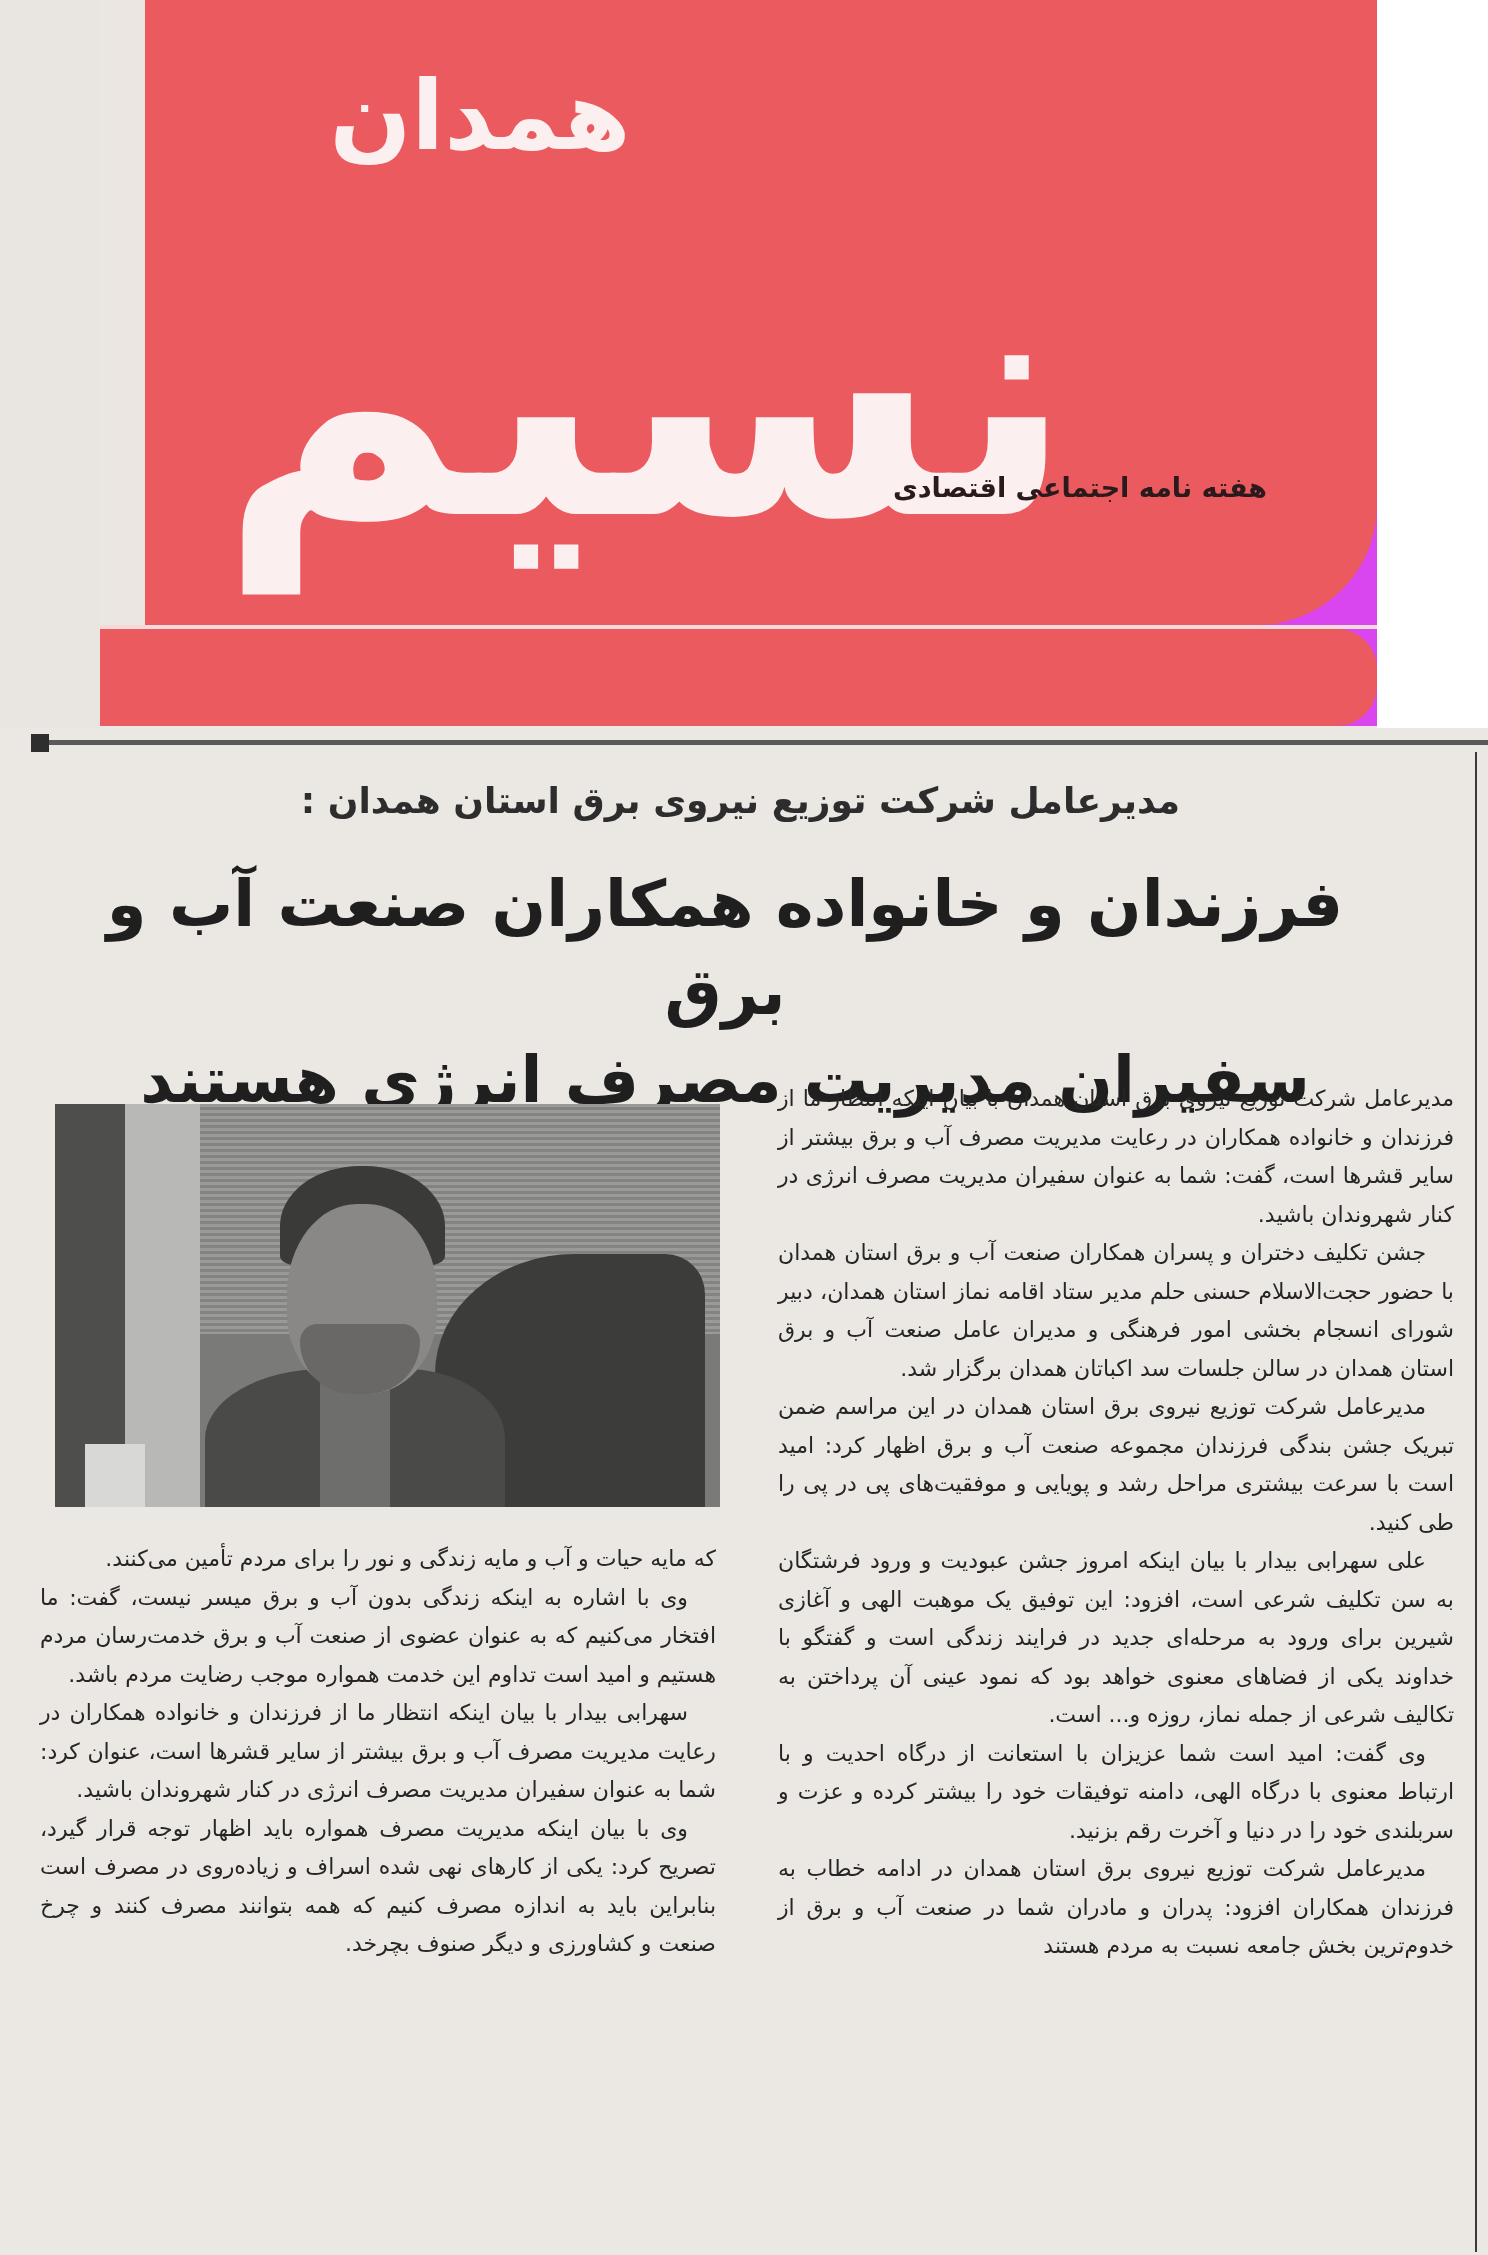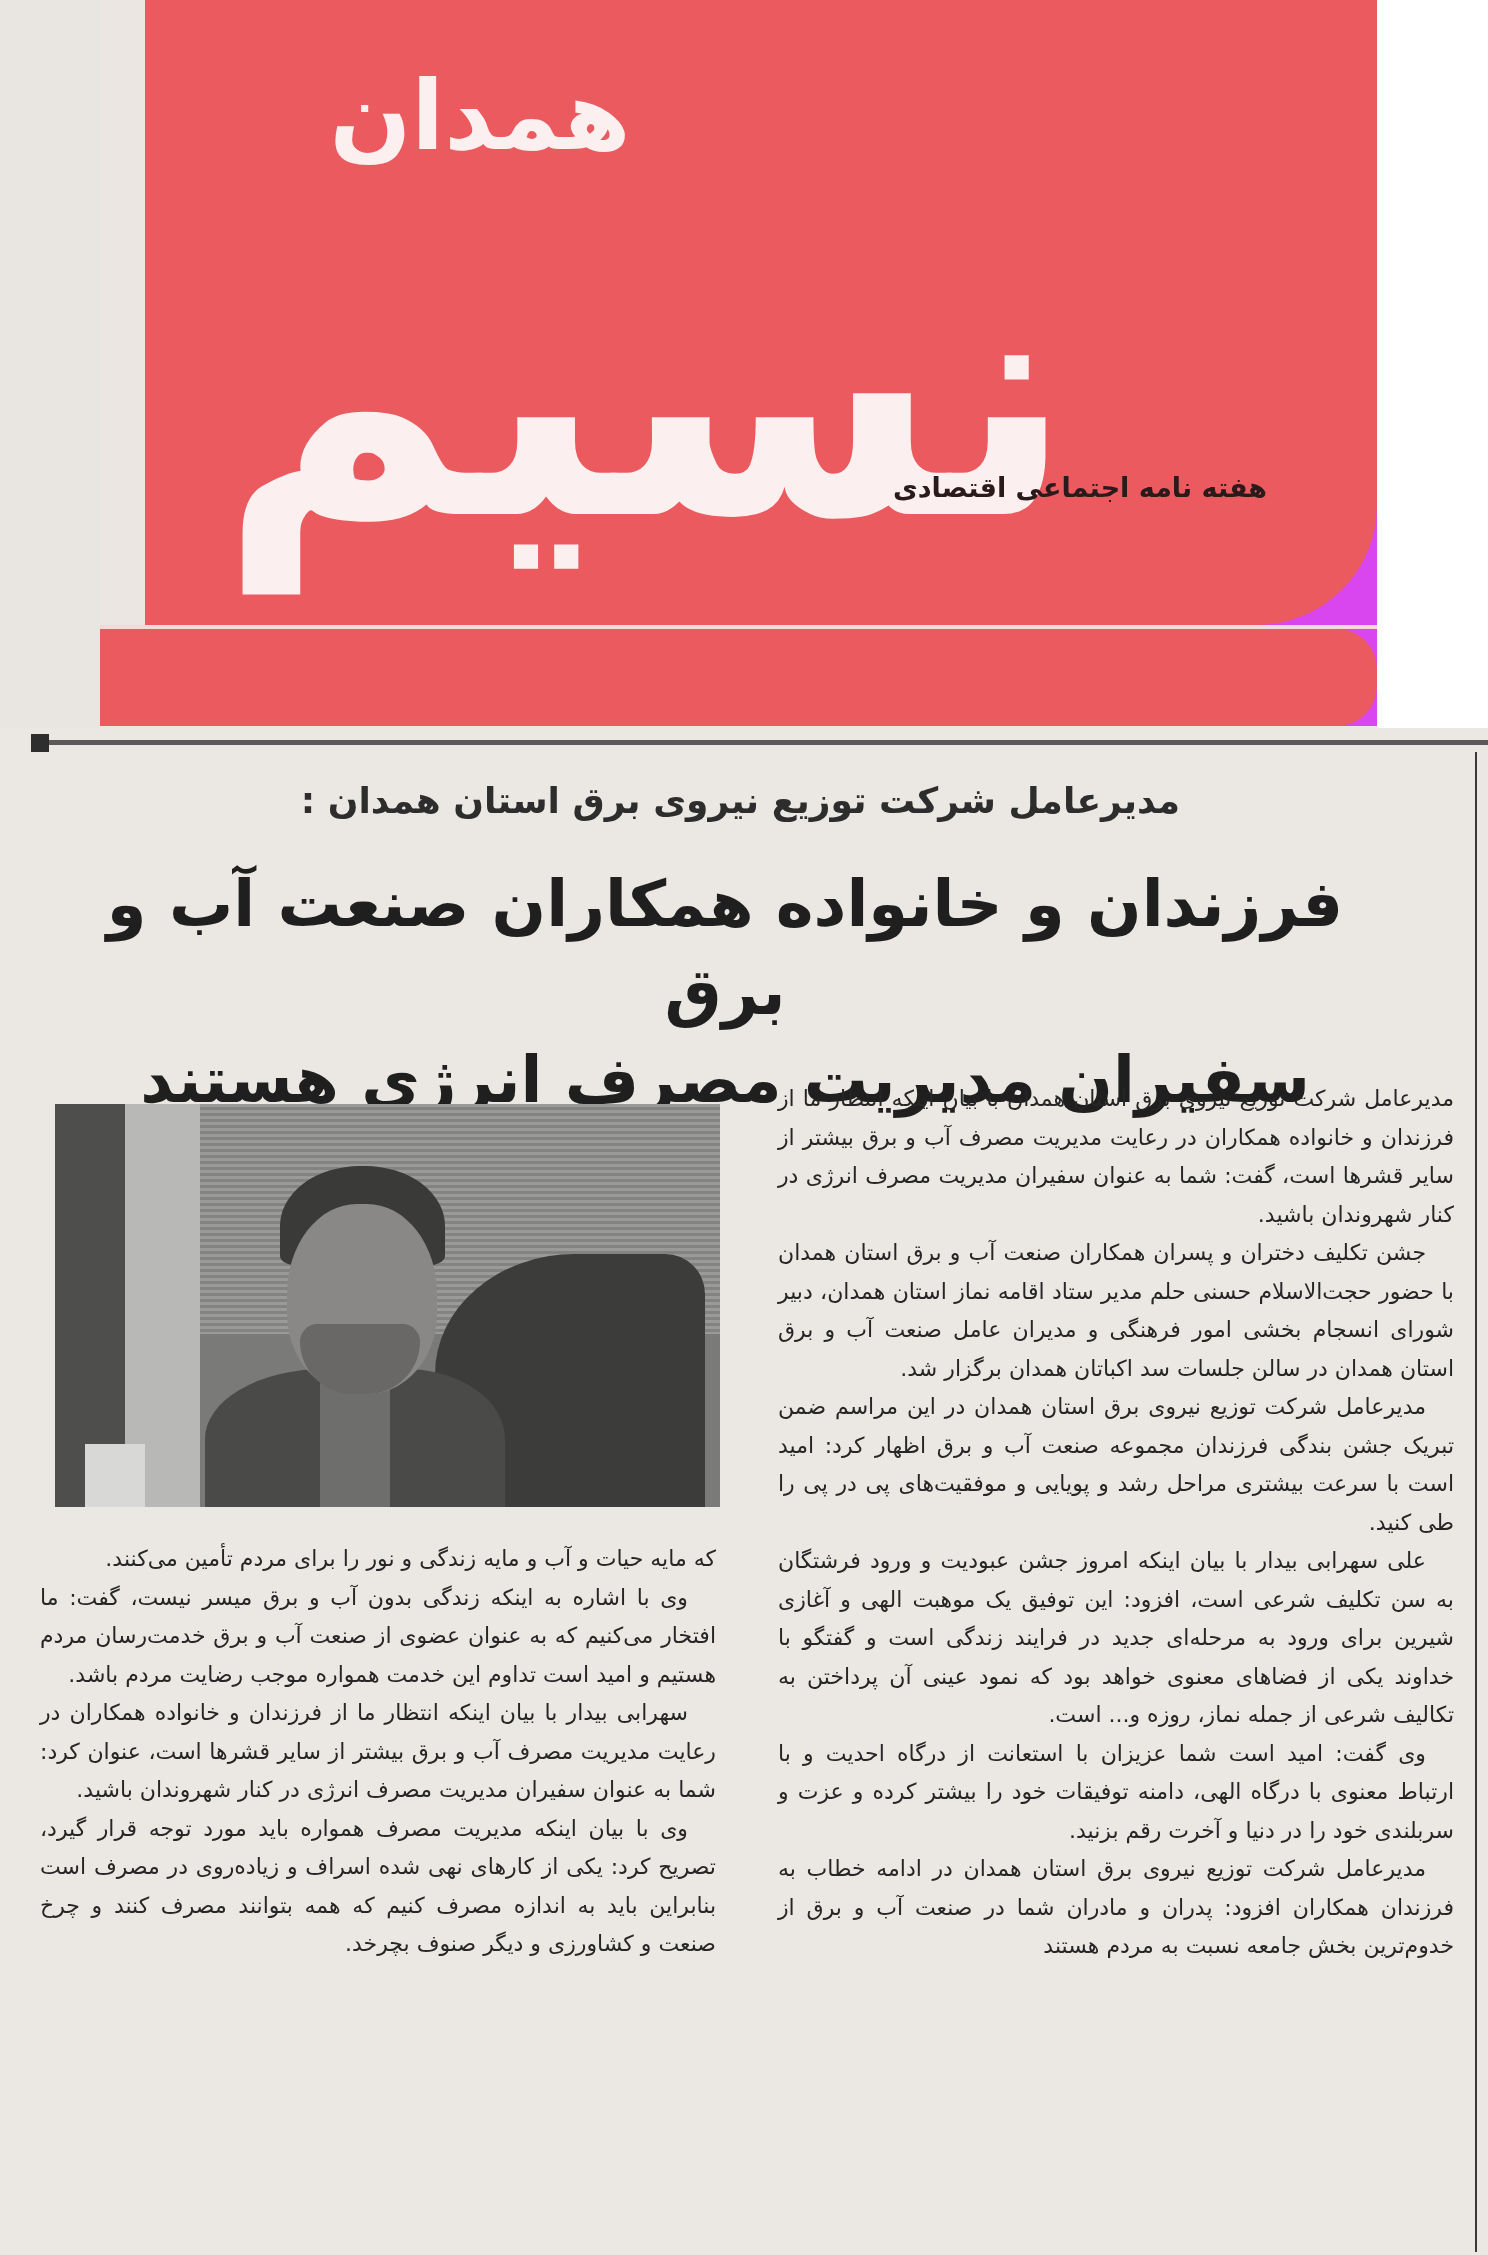--- a/index.html
+++ b/index.html
@@ -170,15 +170,15 @@
     <p class="indent">مدیرعامل شرکت توزیع نیروی برق استان همدان در این مراسم ضمن تبریک جشن بندگی فرزندان مجموعه صنعت آب و برق اظهار کرد: امید است با سرعت بیشتری مراحل رشد و پویایی و موفقیت‌های پی در پی را طی کنید.</p>
     <p class="indent">علی سهرابی بیدار با بیان اینکه امروز جشن عبودیت و ورود فرشتگان به سن تکلیف شرعی است، افزود: این توفیق یک موهبت الهی و آغازی شیرین برای ورود به مرحله‌ای جدید در فرایند زندگی است و گفتگو با خداوند یکی از فضاهای معنوی خواهد بود که نمود عینی آن پرداختن به تکالیف شرعی از جمله نماز، روزه و... است.</p>
     <p class="indent">وی گفت: امید است شما عزیزان با استعانت از درگاه احدیت و با ارتباط معنوی با درگاه الهی، دامنه توفیقات خود را بیشتر کرده و عزت و سربلندی خود را در دنیا و آخرت رقم بزنید.</p>
     <p class="indent">مدیرعامل شرکت توزیع نیروی برق استان همدان در ادامه خطاب به فرزندان همکاران افزود: پدران و مادران شما در صنعت آب و برق از خدوم‌ترین بخش جامعه نسبت به مردم هستند</p>
   </div>
 
   <div class="col col-left">
     <p>که مایه حیات و آب و مایه زندگی و نور را برای مردم تأمین می‌کنند.</p>
     <p class="indent">وی با اشاره به اینکه زندگی بدون آب و برق میسر نیست، گفت: ما افتخار می‌کنیم که به عنوان عضوی از صنعت آب و برق خدمت‌رسان مردم هستیم و امید است تداوم این خدمت همواره موجب رضایت مردم باشد.</p>
     <p class="indent">سهرابی بیدار با بیان اینکه انتظار ما از فرزندان و خانواده همکاران در رعایت مدیریت مصرف آب و برق بیشتر از سایر قشرها است، عنوان کرد: شما به عنوان سفیران مدیریت مصرف انرژی در کنار شهروندان باشید.</p>
-    <p class="indent">وی با بیان اینکه مدیریت مصرف همواره باید مورد توجه قرار گیرد، تصریح کرد: یکی از کارهای نهی شده اسراف و زیاده‌روی در مصرف است بنابراین باید به اندازه مصرف کنیم که همه بتوانند مصرف کنند و چرخ صنعت و کشاورزی و دیگر صنوف بچرخد.</p>
+    <p class="indent">وی با بیان اینکه مدیریت مصرف همواره باید اظهار توجه قرار گیرد، تصریح کرد: یکی از کارهای نهی شده اسراف و زیاده‌روی در مصرف است بنابراین باید به اندازه مصرف کنیم که همه بتوانند مصرف کنند و چرخ صنعت و کشاورزی و دیگر صنوف بچرخد.</p>
   </div>
 </div>
 
 </body></html>

